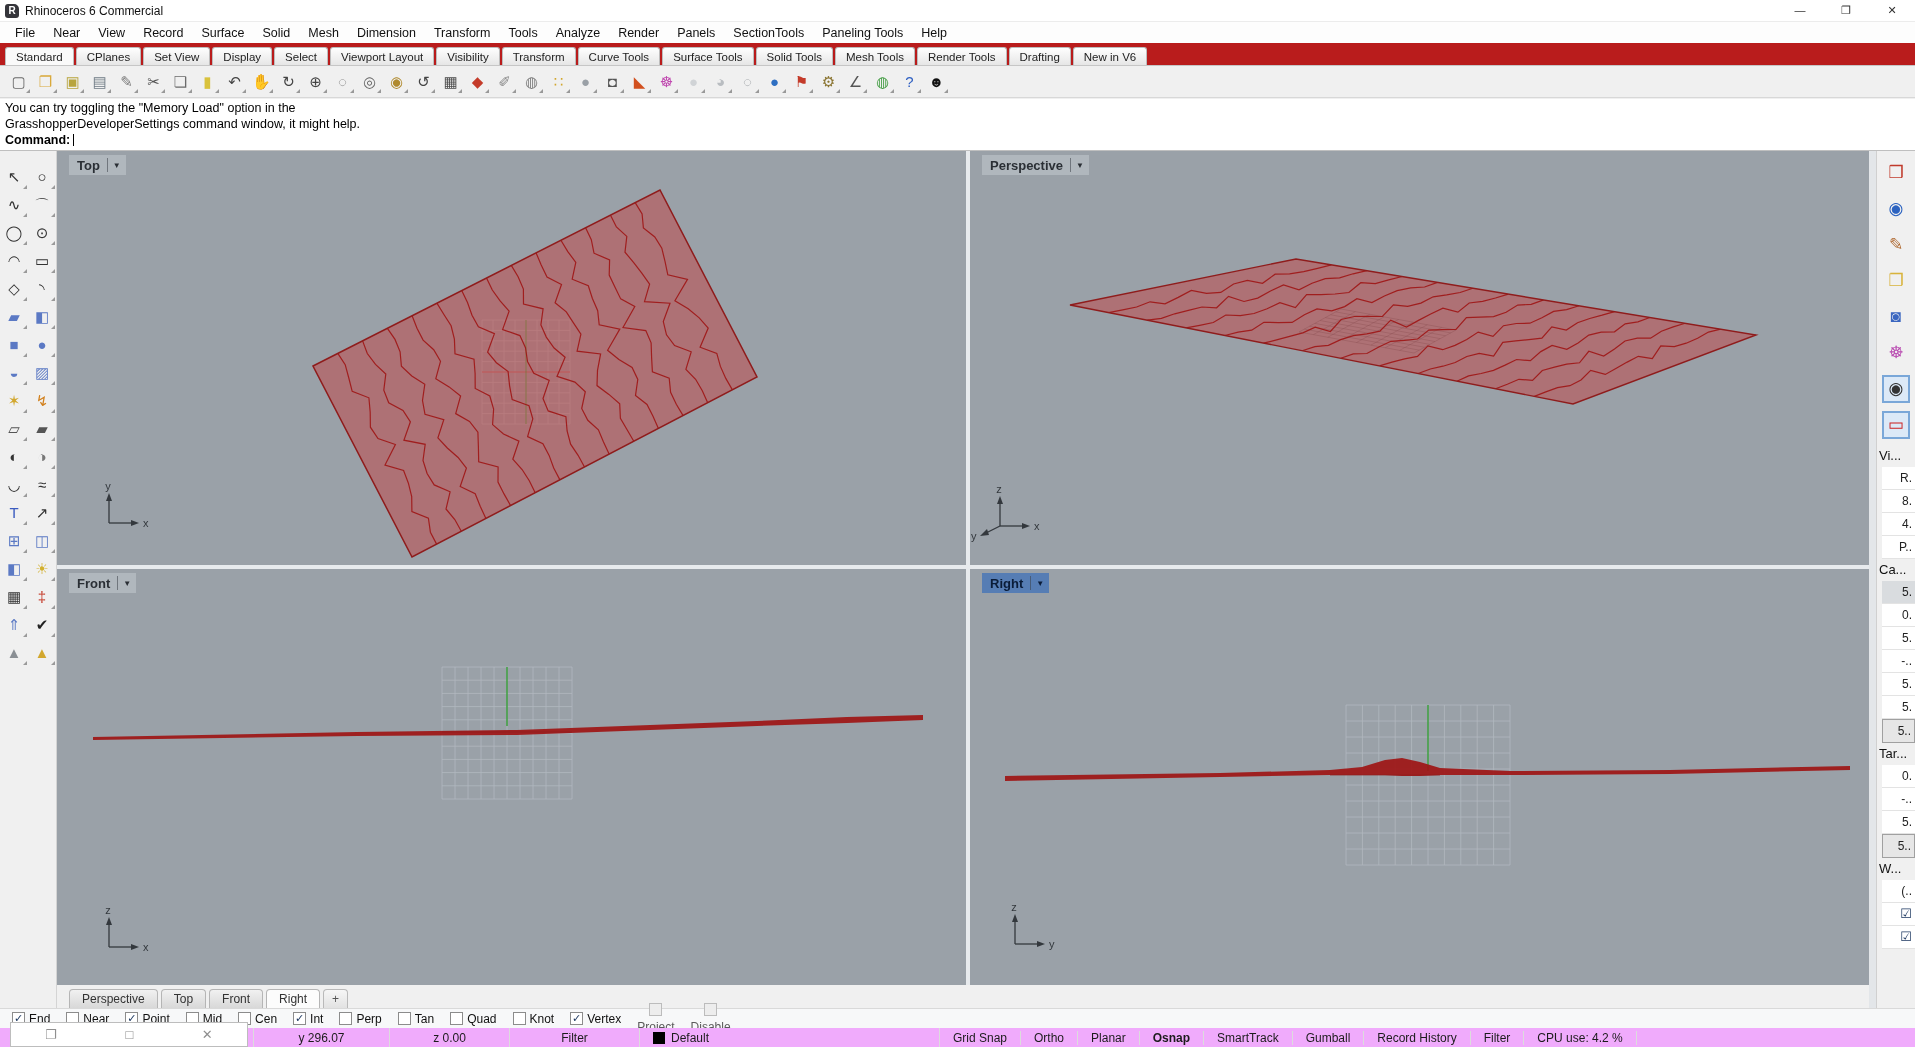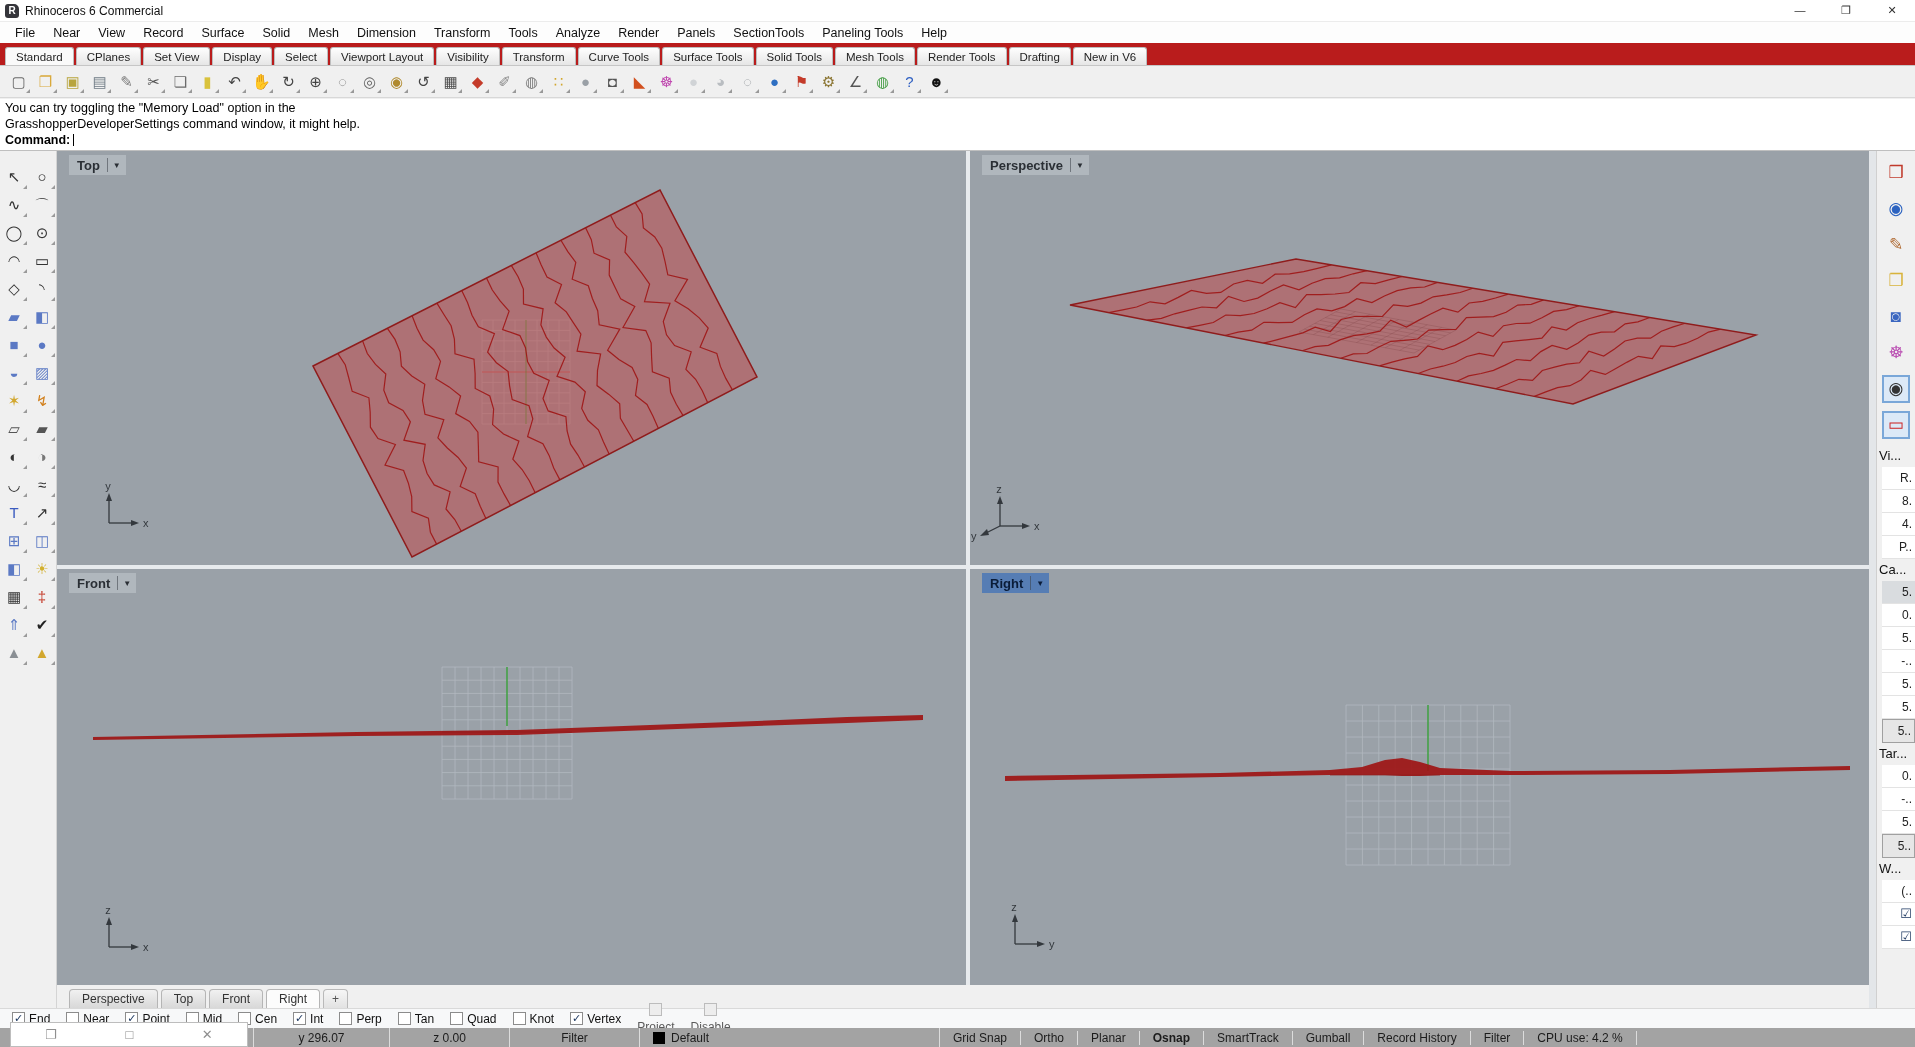--- a/index.html
+++ b/index.html
@@ -51,21 +51,21 @@
   .vtab.active{background:#fcfcfc;}
   .vtab-add{font-size:12px;color:#555;padding:2px 8px;background:linear-gradient(#f6f6f6,#e2e2e2);border:1px solid #b9b9b9;border-bottom:none;border-radius:4px 4px 0 0;}
   
   .osnapbar{position:absolute;left:0;top:1008px;width:100%;height:20px;background:#f7f8f9;border-top:1px solid #d9d9d9;box-sizing:border-box;display:flex;align-items:center;padding-left:12px;gap:16px;font-size:12px;}
   .os-item{display:flex;align-items:center;gap:4px;color:#111;}
   .os-box{width:13px;height:13px;box-sizing:border-box;border:1px solid #8c8c8c;background:#fff;font-size:11px;line-height:11px;text-align:center;color:#16325c;}
   .os-item.checked .os-box::before{content:"✓";}
   .os-item.disabled .os-box{border-color:#bcbcbc;background:#ededed;}
   .os-item.disabled{color:#5a5a5a;flex-direction:column;}
   
-  .statusbar{position:absolute;left:0;top:1028px;width:100%;height:19px;background:#a3a3a3;display:flex;font-size:12px;color:#1c1c1c;}
+  .statusbar{position:absolute;left:0;top:1028px;width:100%;height:19px;background:#f0abfc;display:flex;font-size:12px;color:#1c1c1c;}
   .sb-cell{display:flex;align-items:center;justify-content:center;border-right:1px solid #dcdcdc;padding:0 13px;white-space:nowrap;box-sizing:border-box;}
   .sb-cell.bold{font-weight:bold;}
   .sb-spacer{width:253px;border-right:1px solid #dcdcdc;}
   .sb-fill{flex:1;}
   .sb-swatch{display:inline-block;width:12px;height:12px;background:#000;margin-right:6px;}
   .sb-w136{width:136px;} .sb-w120{width:120px;} .sb-w130{width:130px;} .sb-w300{width:300px;justify-content:flex-start;}
   
   .wc-popup{position:absolute;left:10px;top:1022px;width:238px;height:25px;background:#fff;border:1px solid #bdbdbd;box-sizing:border-box;display:flex;align-items:center;justify-content:space-around;z-index:6;}
   .wc-glyph{font-size:13px;color:#8f8f8f;}
   

